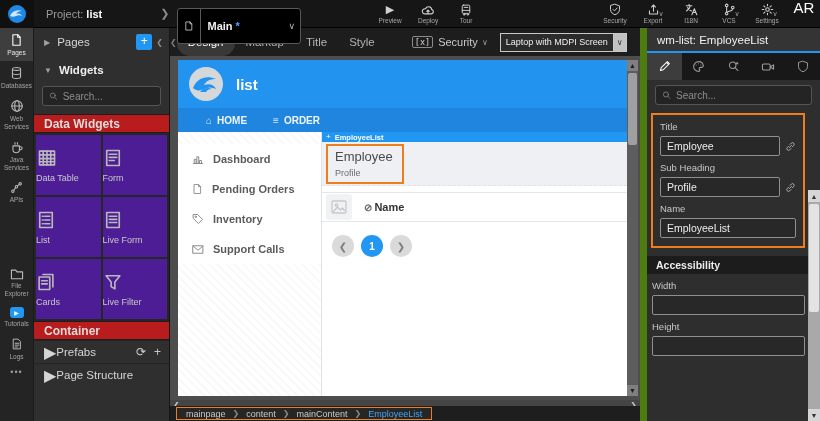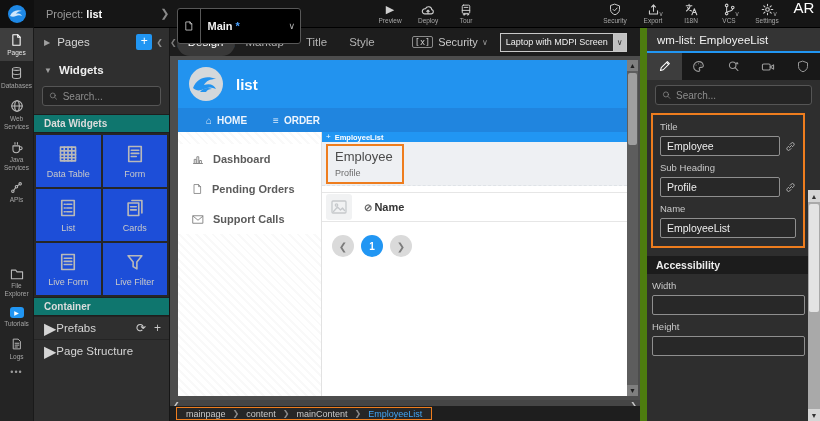--- a/index.html
+++ b/index.html
@@ -53,24 +53,24 @@
   .pal-row.widgets .ptitle { color:#efefef; font-weight:bold; }
   .add-btn { width:16px; height:16px; border-radius:2px; color:#fff; font-size:12px; line-height:14px;
     text-align:center; margin-left:auto; cursor:pointer; }
   .collapse-l { color:#8d8d8d; font-size:8px; margin-left:4px; cursor:pointer;}
   .pal-search { margin:2px 8px 8px; flex:none; }
   .search-box { height:20px; background:#242424; border:1px solid #555; border-radius:3px;
     display:flex; align-items:center; padding:0 6px; color:#8d8d8d; }
   .search-box input { background:transparent; border:none; outline:none; color:#bdbdbd; font-size:10px;
     width:100%; margin-left:5px; font-family:"Liberation Sans",sans-serif;}
   .search-box input::placeholder { color:#8d8d8d; }
-  .sec-hdr { height:19px; flex:none; background:#0f766e; border-top:1px solid #1e1e1e; border-bottom:1px solid #1e1e1e;
-    display:flex; align-items:center; padding-left:10px; font-size:10px; font-weight:bold; color:#dcdcdc; }
+  .sec-hdr { height:19px; flex:none; background:#b91c1c; border-top:1px solid #1e1e1e; border-bottom:1px solid #1e1e1e;
+    display:flex; align-items:center; padding-left:10px; font-size:12px; font-weight:bold; color:#dcdcdc; }
   .tile-grid { display:grid; grid-template-columns:1fr 1fr; gap:2px; background:#262626; padding:2px; flex:none;}
-  .tile { background:#1d4ed8; height:52px; display:flex; flex-direction:column; align-items:center;
+  .tile { background:#4c1d95; height:60px; display:flex; flex-direction:column; 
     justify-content:center; color:#b9b9b9; cursor:grab; }
   .tile .tlbl { font-size:9px; color:#c9c9c9; margin-top:5px; }
   .pal-bottom-row { height:23px; flex:none; display:flex; align-items:center; padding:0 8px 0 10px;
     border-top:1px solid #242424; color:#d5d5d5;}
   .pal-bottom-row .tools { margin-left:auto; display:flex; gap:8px; color:#c9c9c9; align-items:center;}
   .pal-bottom-row .tools span { cursor:pointer; font-size:12px; }
 
   
   #canvas { position:absolute; left:170px; top:28px; width:470px; height:393px; display:flex; flex-direction:column;}
   .cv-toolbar { height:28px; flex:none; background:#1d1d1d; display:flex; align-items:center; }
@@ -379,32 +379,32 @@
     </div>
     <div class="tile">
       <svg class="i" width="20" height="20" viewBox="0 0 16 16">
         <rect x="3" y="2" width="10" height="12"></rect>
           <path d="M5 5h.8M7 5h4M5 8h.8M7 8h4M5 11h.8M7 11h4"></path>
         </svg>
       <span class="tlbl">List</span>
     </div>
     <div class="tile">
       <svg class="i" width="20" height="20" viewBox="0 0 16 16">
+        <rect x="3" y="2" width="10" height="12"></rect>
+          <path d="M5 5h6M5 7.5h6M5 10h6"></path>
+        </svg>
+      <span class="tlbl">Live Form</span>
+    </div>
+    <div class="tile">
+      <svg class="i" width="20" height="20" viewBox="0 0 16 16">
         <rect x="2.5" y="4" width="8.5" height="10"></rect>
           <path d="M5.5 2h8v10"></path>
           <path d="M4.5 7h4.5M4.5 9.5h4.5"></path>
         </svg>
       <span class="tlbl">Cards</span>
-    </div>
-    <div class="tile">
-      <svg class="i" width="20" height="20" viewBox="0 0 16 16">
-        <rect x="3" y="2" width="10" height="12"></rect>
-          <path d="M5 5h6M5 7.5h6M5 10h6"></path>
-        </svg>
-      <span class="tlbl">Live Form</span>
     </div>
     <div class="tile">
       <svg class="i" width="20" height="20" viewBox="0 0 16 16">
         <path d="M2.5 3h11L9.5 8v5.5l-3-1.8V8z"></path>
         </svg>
       <span class="tlbl">Live Filter</span>
     </div>
   </div>
 
   <div class="sec-hdr">Container</div>
@@ -483,20 +483,27 @@
                 <rect x="10.5" y="10" width="2" height="4"></rect>
               </svg>
             <span>Dashboard</span>
           </div>
           <div class="menu-item">
             <svg class="i micon" width="11" height="12" viewBox="0 0 16 16">
               <path d="M3.5 1.5h6l3 3v10h-9z"></path>
                 <path d="M9.5 1.5v3h3"></path>
               </svg>
             <span>Pending Orders</span>
+          </div>
+          <div class="menu-item">
+            <svg class="i micon" width="12" height="12" viewBox="0 0 16 16">
+              <path d="M2 2h5.5L14 8.5 8.5 14 2 7.5z"></path>
+                <circle cx="5" cy="5" r="1"></circle>
+              </svg>
+            <span>Inventory</span>
           </div>
           <div class="menu-item">
             <svg class="i micon" width="12" height="11" viewBox="0 0 16 14">
               <rect x="1.5" y="2" width="13" height="10"></rect>
                 <path d="M1.5 2.5 8 8l6.5-5.5"></path>
               </svg>
             <span>Support Calls</span>
           </div>
         </div>
         <div class="pv-main">

